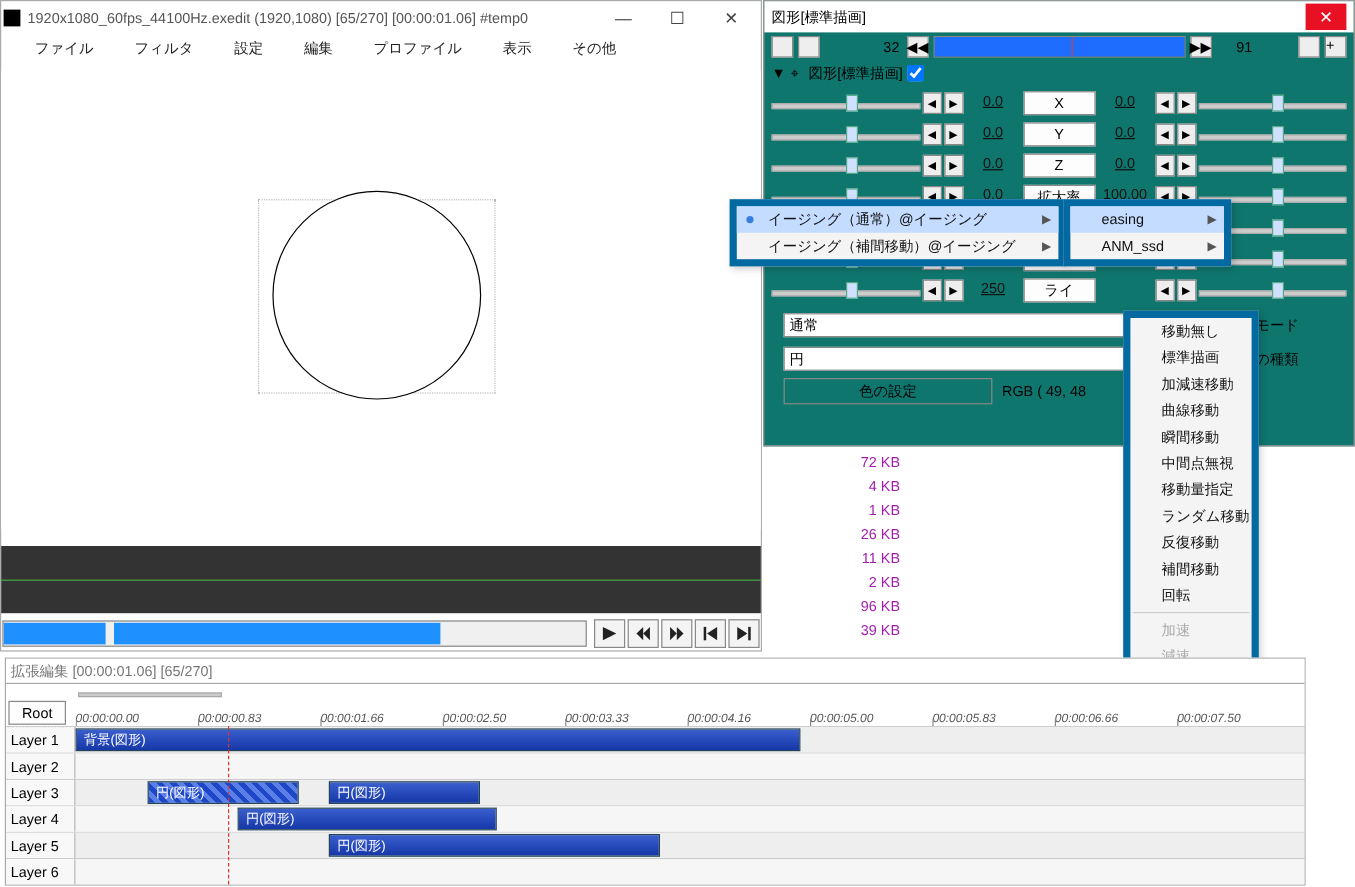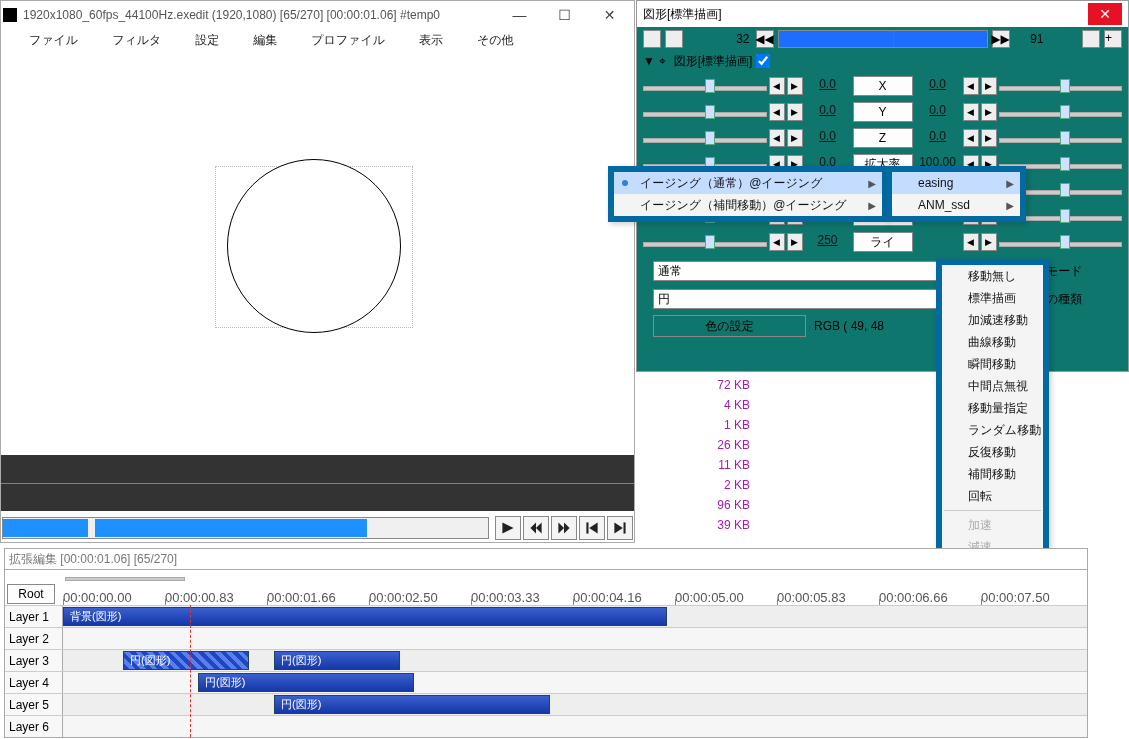--- a/index.html
+++ b/index.html
@@ -45,21 +45,21 @@
 .slider { flex: 1; height: 20px; position: relative; }
 .slider::before { content: ""; position: absolute; left: 0; right: 0; top: 50%; height: 3px; background: #ccc; border: 1px solid #aaa; }
 .slider .thumb { position: absolute; top: 3px; width: 10px; height: 14px; background: #d0e0ff; border: 1px solid #5a8; }
 .vbtn { width: 16px; height: 18px; border: 1px solid #888; background: #eee; display: flex; align-items: center; justify-content: center; font-size: 9px; }
 .val { width: 46px; height: 18px; text-align: center; text-decoration: underline; color: #111; }
 .lbl-btn { width: 60px; height: 20px; border: 1px solid #888; background: #fdfdfd; text-align: center; line-height: 18px; }
 .prop-bottom { display: flex; padding: 4px 8px; gap: 8px; }
 .combo { flex: 1; height: 20px; border: 1px solid #888; background: #fff; display: flex; align-items: center; padding: 0 4px; position: relative; }
 .combo::after { content: "▾"; position: absolute; right: 4px; font-size: 10px; }
 .prop-bottom .lbl { width: 90px; line-height: 20px; }
-.color-btn { width: 153px; height: 22px; border: 1px solid #888; text-align: center; line-height: 20px; margin: 2px 8px; }
+.color-btn { width: 174px; height: 22px; border: 1px solid #888; text-align: center; line-height: 20px; margin: 2px 8px; }
 
 
 .sizes-list { position: absolute; left: 640px; top: 378px; width: 140px; }
 .sizes-list .sz { height: 20px; text-align: right; padding-right: 30px; color: #a21caf; }
 
 
 .ctx-menu { position: absolute; border: 6px solid #0369a1; background: #f4f4f4; box-shadow: 2px 2px 6px rgba(0,0,0,0.2); }
 .ctx-menu .mitem { height: 22px; display: flex; align-items: center; padding: 0 18px 0 26px; white-space: nowrap; position: relative; color: #111; }
 .ctx-menu .mitem.hl { background: #c4dcff; }
 .ctx-menu .mitem.disabled { color: #aaa; }
@@ -72,21 +72,21 @@
 
 
 .timeline { position: absolute; left: 4px; top: 548px; width: 1084px; height: 190px; border: 1px solid #aaa; background: #fff; }
 .tl-title { height: 20px; display: flex; align-items: center; padding: 0 4px; background: #fff; color: #777; }
 .tl-ruler { height: 36px; border-top: 1px solid #aaa; position: relative; background: #fff; }
 .tl-root { position: absolute; left: 2px; top: 14px; width: 48px; height: 20px; border: 1px solid #888; text-align: center; line-height: 18px; background: #fdfdfd; padding:0 4px; }
 .tl-wave { position: absolute; left: 2px; top: 36px; width: 54px; height: 12px; background: repeating-linear-gradient(90deg, #5a9adf 0 1px, transparent 1px 3px); }
 .tl-zoom { position: absolute; left: 60px; top: 2px; width: 120px; height: 10px; }
 .tl-zoom::before { content:""; position:absolute; left:0; right:0; top:50%; height:2px; background:#ccc; border:1px solid #aaa; }
 .tl-ticks { position: absolute; left: 58px; right: 0; top: 12px; bottom: 0; overflow: hidden; }
-.tl-tick { position: absolute; bottom: 0; font-size: 13px; color: #555; }
+.tl-tick { position: absolute; bottom: 0; font-size: 10px; color: #555; font-style: italic; }
 .tl-tick::before { content:""; position:absolute; left:0; bottom:-2px; width:1px; height:8px; background:#888; }
 .tl-layers { position: relative; overflow: auto; }
 .tl-layer { height: 22px; border-top: 1px solid #ccc; display: flex; }
 .tl-layer .lname { width: 58px; padding-left: 4px; line-height: 22px; border-right: 1px solid #aaa; background: #f8f8f8; }
 .tl-layer .track { position: relative; flex: 1; background: #eee; }
 .tl-layer:nth-child(odd) .track { background: #f6f6f6; }
 .tl-clip { position: absolute; top: 1px; bottom: 1px; background: linear-gradient(#3b5fcf, #1537a8); color: #fff; font-size: 11px; padding: 1px 6px; border: 1px solid #245; white-space: nowrap; }
 .tl-clip.hatch { background: repeating-linear-gradient(45deg, #1e47c8 0 4px, #5b7fe8 4px 8px); }
 .tl-cursor { position: absolute; top: 0; bottom: 0; width: 1px; border-left: 1px dashed #d33; z-index: 5; }
 

